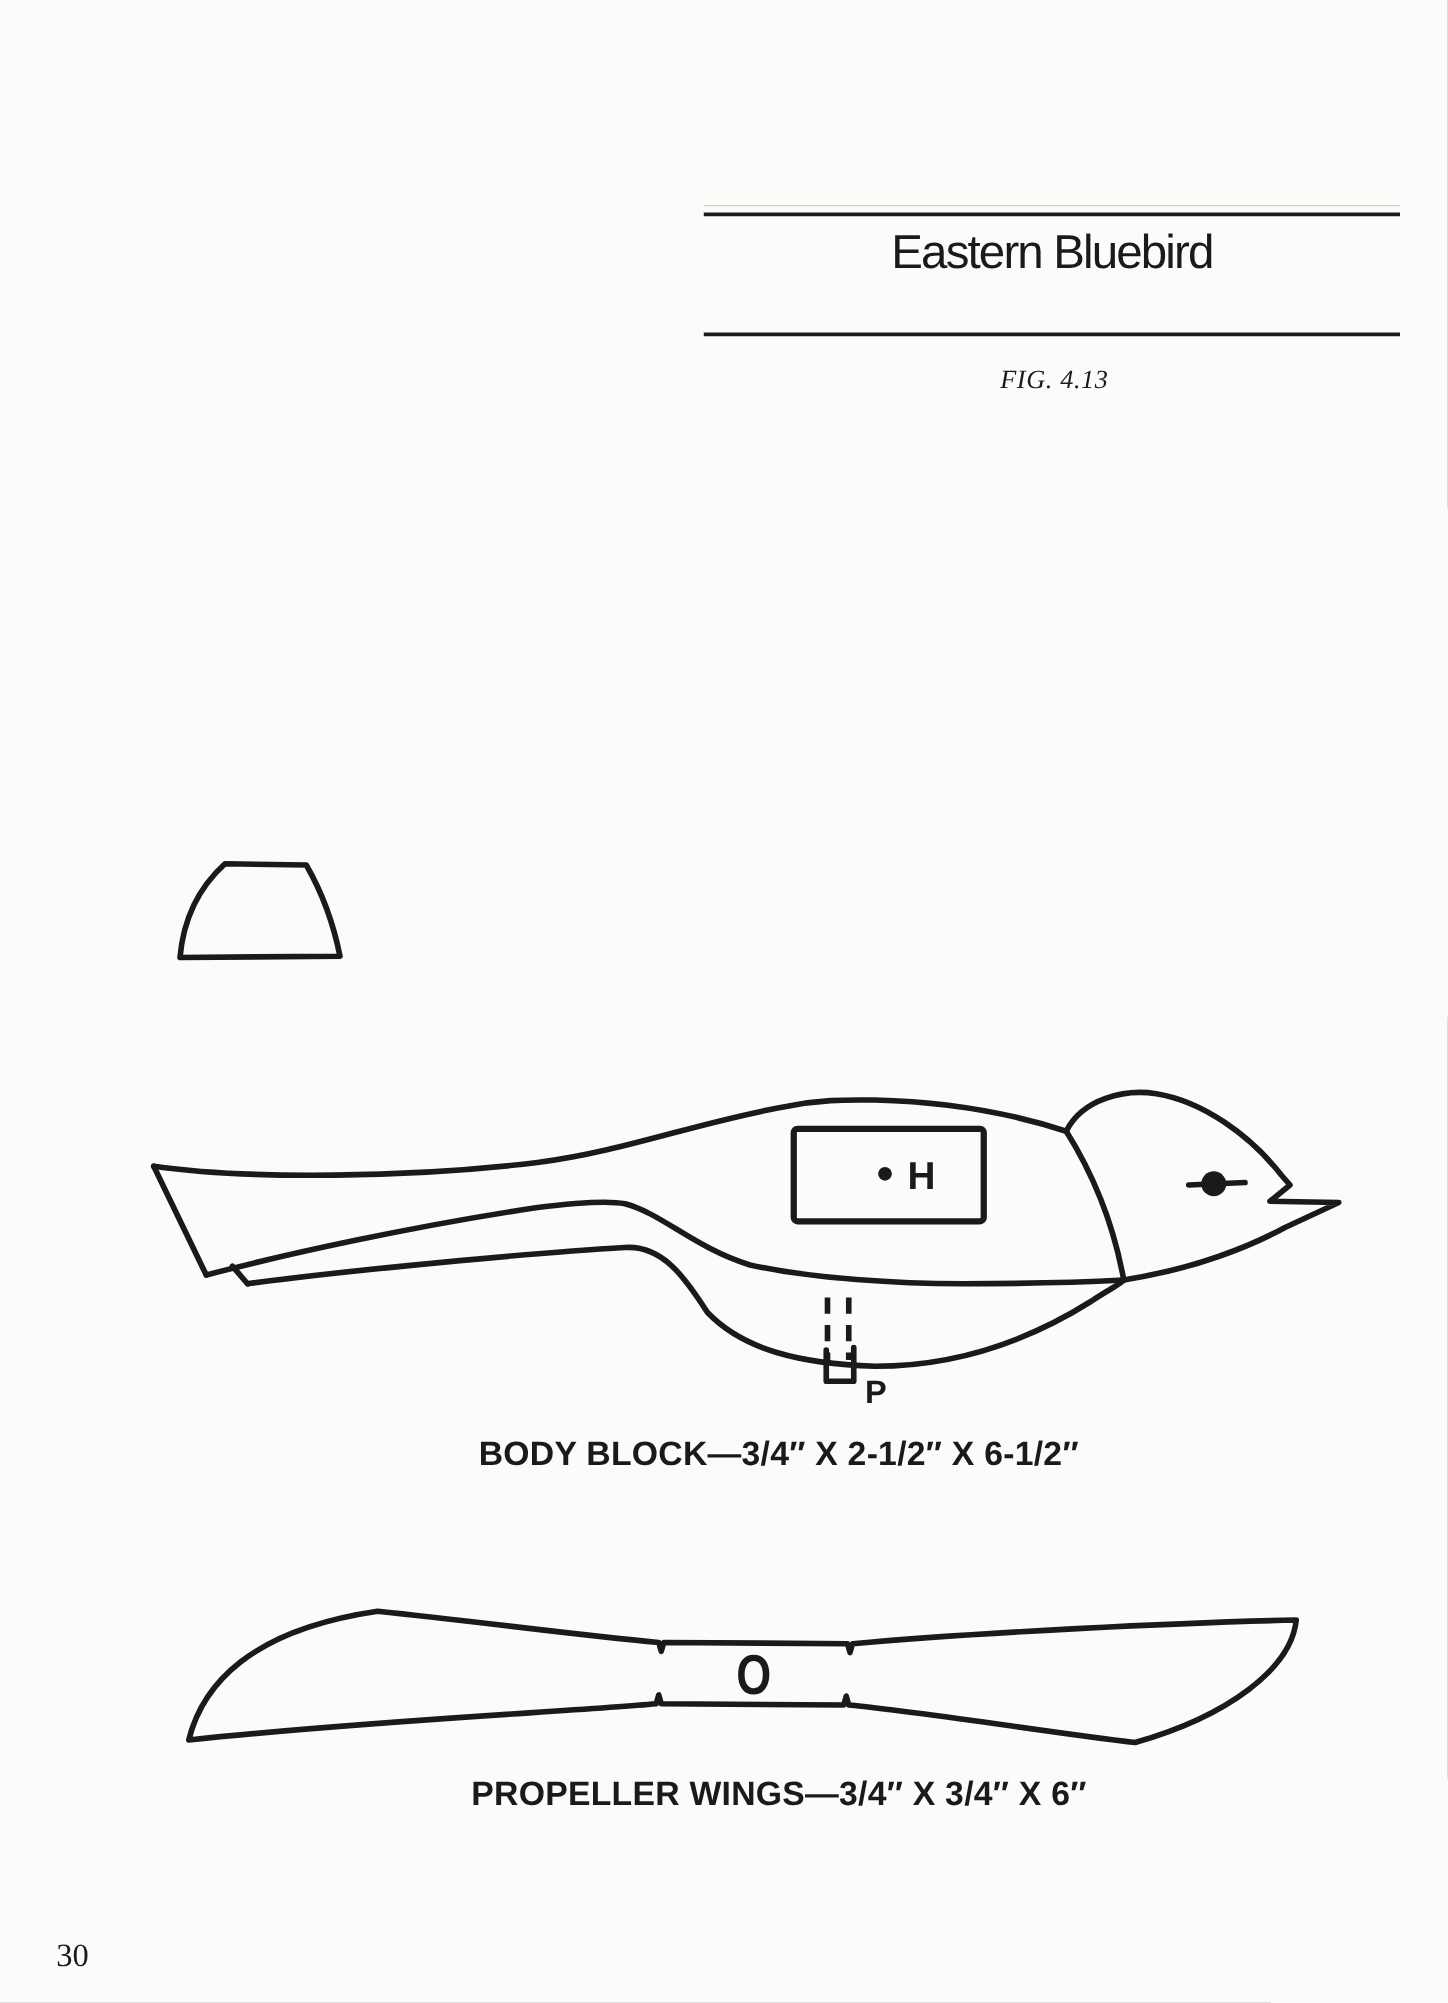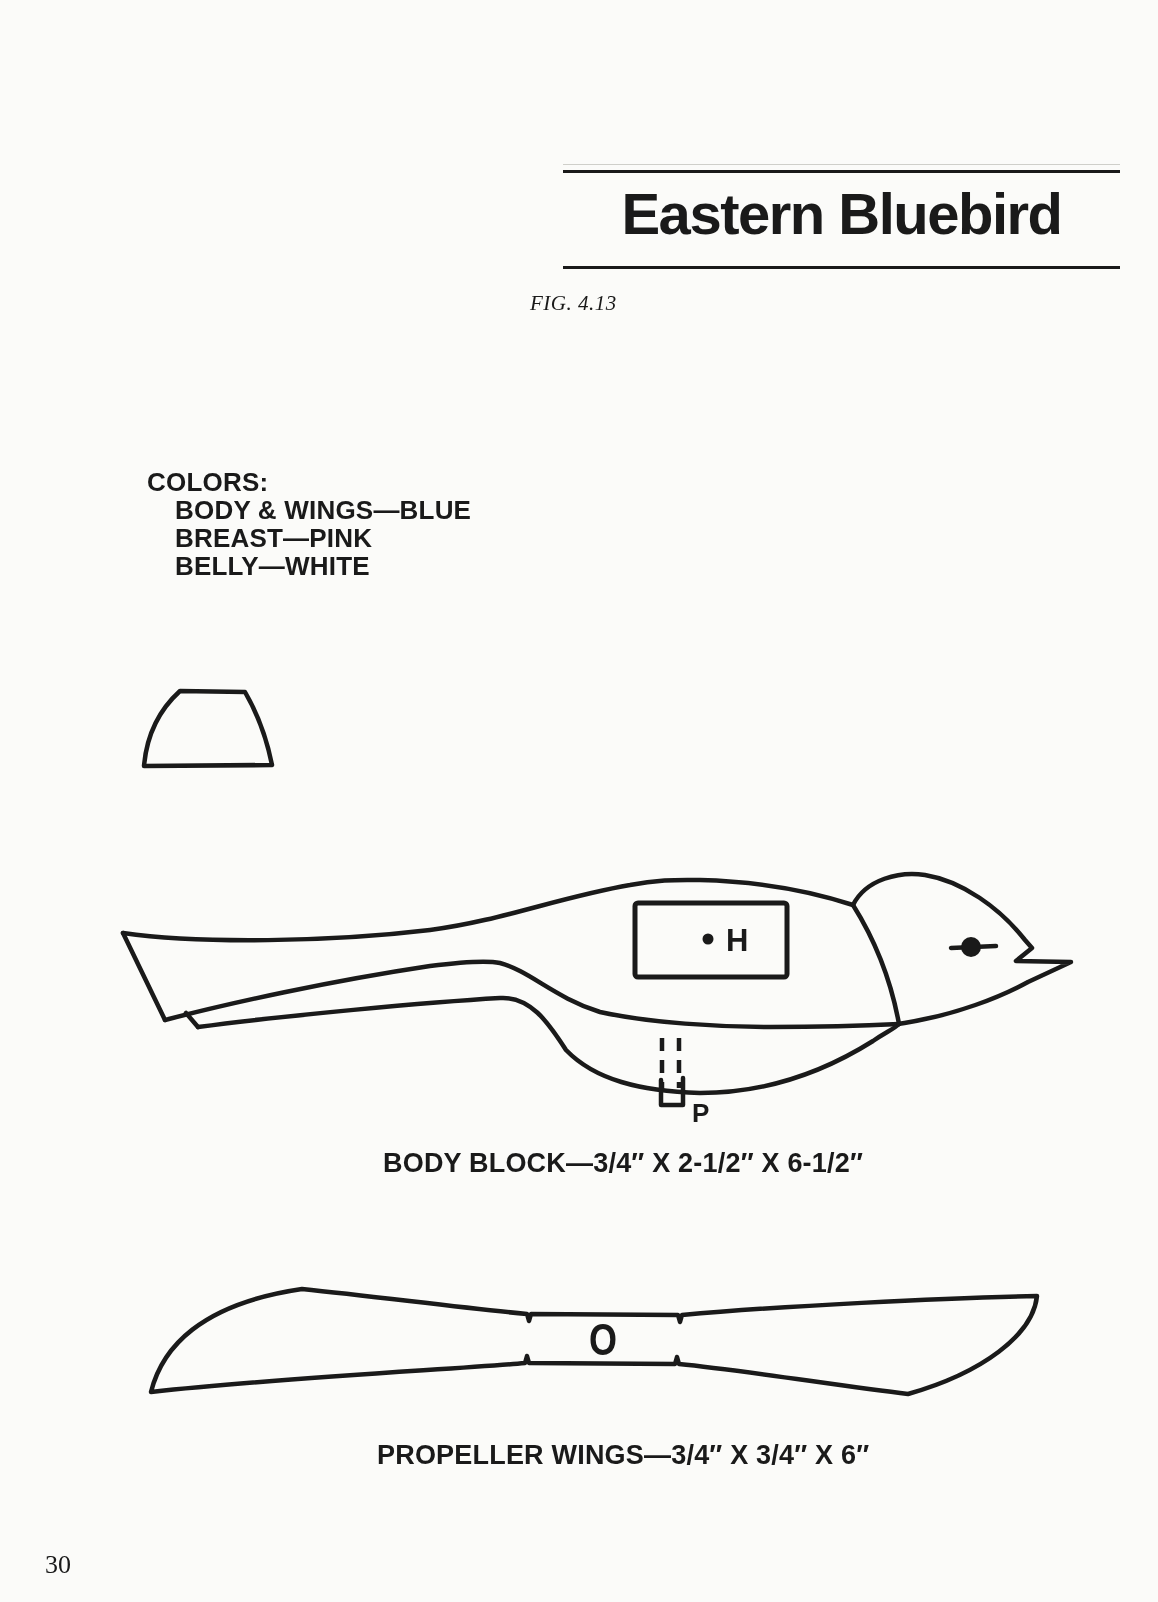--- a/index.html
+++ b/index.html
@@ -22,39 +22,39 @@
     position:absolute;left:563px;width:557px;height:3px;
     background:var(--ink);
   }
   .rule-top{top:170px;}
   .rule-top::after{
     content:"";position:absolute;left:0;top:-6px;width:100%;height:1px;background:#cfcfca;
   }
   .rule-bottom{top:266px;}
   h1.title{
     position:absolute;left:563px;top:182px;width:557px;margin:0;
-    font-size:58px;font-weight:700;letter-spacing:-1.5px;
+    font-size:38px;font-weight:400;letter-spacing:-1.5px;
     text-align:center;line-height:1.1;white-space:nowrap;
   }
   .figcap{
-    position:absolute;left:530px;top:291px;width:557px;
-    text-align:left;
+    position:absolute;left:565px;top:291px;width:557px;
+    text-align:center;
     font-family:"Liberation Serif", serif;
     font-style:italic;font-size:21px;letter-spacing:0.5px;
   }
   
   .colors{position:absolute;left:147px;top:468px;font-weight:700;font-size:26px;line-height:28px;letter-spacing:0.2px;}
   .colors ul{list-style:none;margin:0;padding:0 0 0 28px;}
   
   .shape-label{
     position:absolute;font-weight:700;font-size:26px;letter-spacing:0.2px;white-space:nowrap;
   }
   .lbl-wingbase{left:298px;top:743px;}
   .lbl-bodyblock{left:383px;top:1148px;font-size:27px;}
-  .lbl-propeller{left:377px;top:1420px;font-size:27px;margin-top:20px;}
+  .lbl-propeller{left:377px;top:1420px;font-size:27px;}
   
   svg{position:absolute;overflow:visible;}
   svg .ln{fill:none;stroke:var(--ink);stroke-width:4.5;stroke-linejoin:round;stroke-linecap:round;}
   svg .thick{stroke-width:5px;}
   svg .dash{stroke-dasharray:13 9;stroke-linecap:butt;}
   svg text.marker{font-family:"Liberation Sans", sans-serif;font-weight:700;fill:var(--ink);}
   .pagenum{
     position:absolute;left:45px;top:1550px;
     font-family:"Liberation Serif", serif;
     font-size:26px;
@@ -63,28 +63,20 @@
 </head>
 <body>
 
 <div class="page">
 
   <div class="rule rule-top"></div>
   <h1 class="title">Eastern Bluebird</h1>
   <div class="rule rule-bottom"></div>
   <div class="figcap">FIG. 4.13</div>
 
-  <div class="colors">
-    <div>COLORS:</div>
-    <ul>
-      <li>BODY &amp; WINGS—BLUE</li>
-      <li>BREAST—PINK</li>
-      <li>BELLY—WHITE</li>
-    </ul>
-  </div>
 
   <svg style="left:130px;top:670px;" width="200" height="120" viewBox="0 0 200 120">
     <path class="ln" d="M14,96 Q18,50 50,21 L115,22 Q134,55 142,95 Z"></path>
   </svg>
 
   <svg style="left:100px;top:850px;" width="1000" height="300" viewBox="0 0 1000 300">
 
     <path class="ln" d="M23,83 C100,94 230,92 330,80 C400,71 460,47 530,35 C560,29 580,30 600,30 C640,31 695,36 753,55"></path>
 
     <path class="ln" d="M23,83 L65,170"></path>

